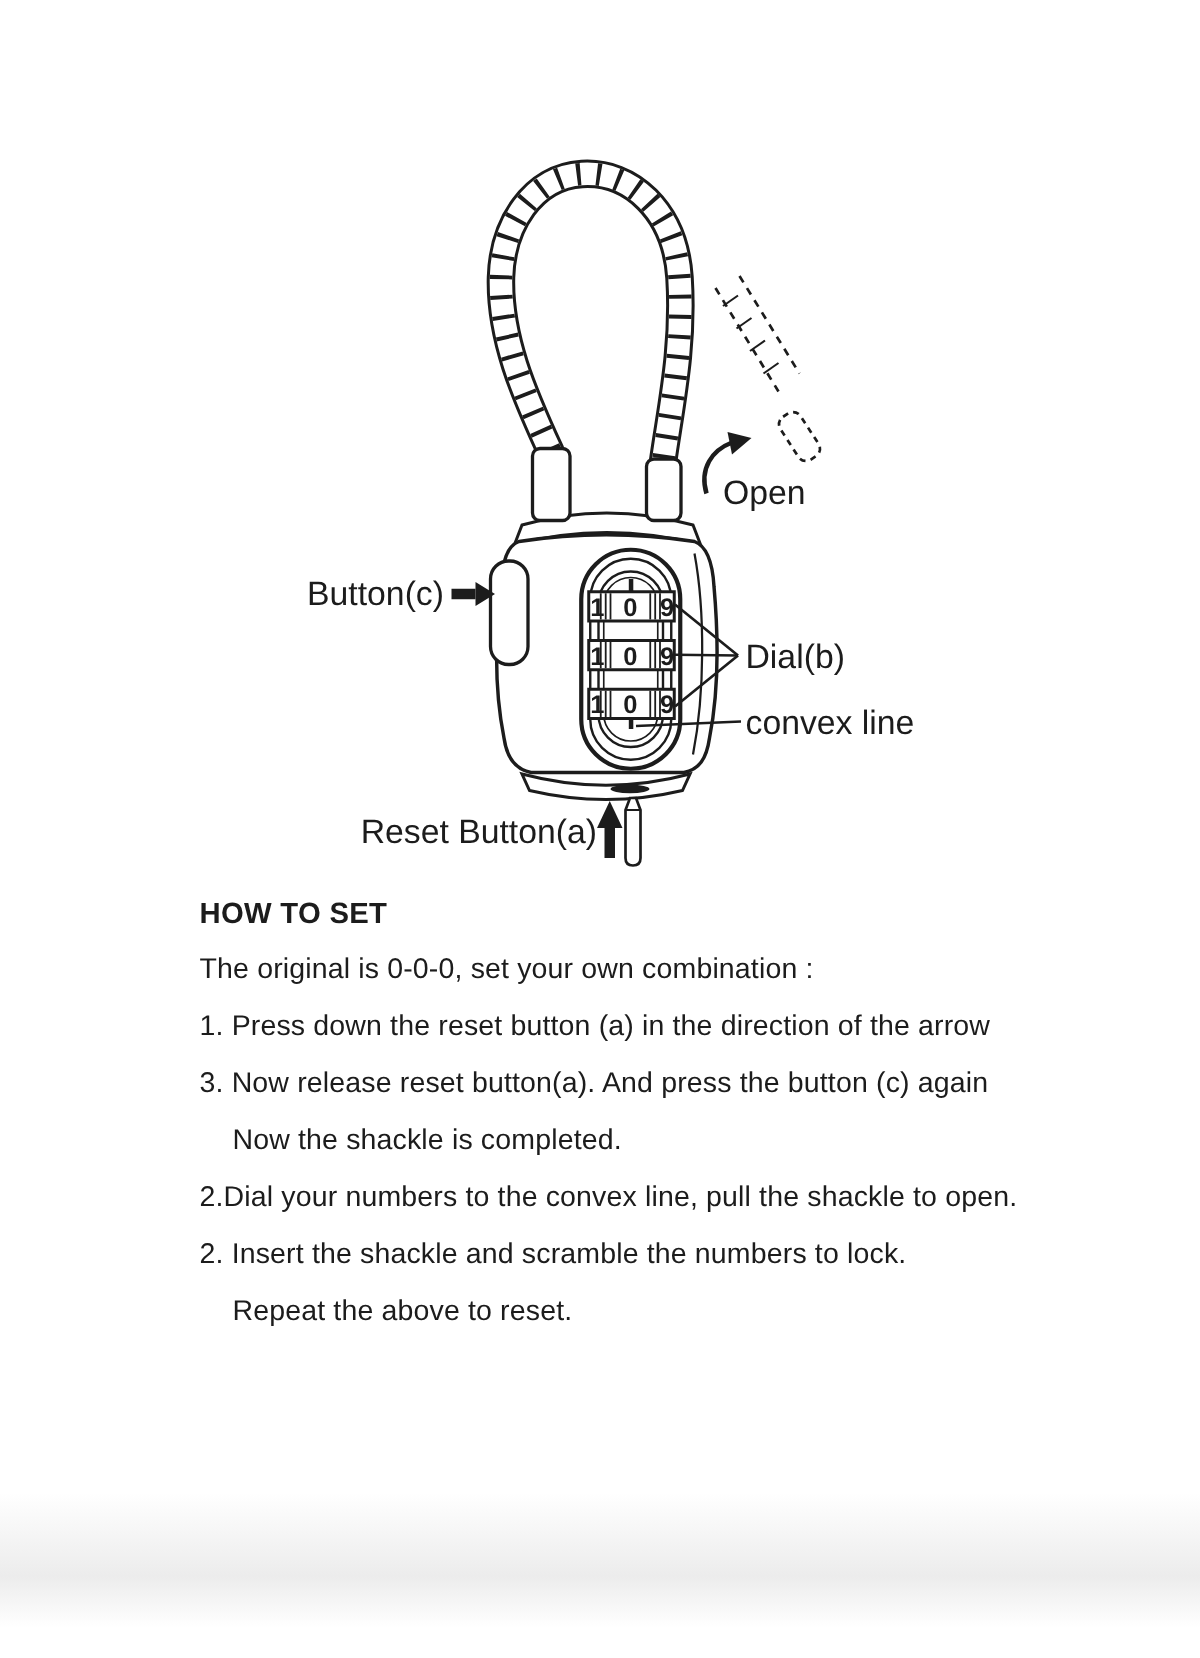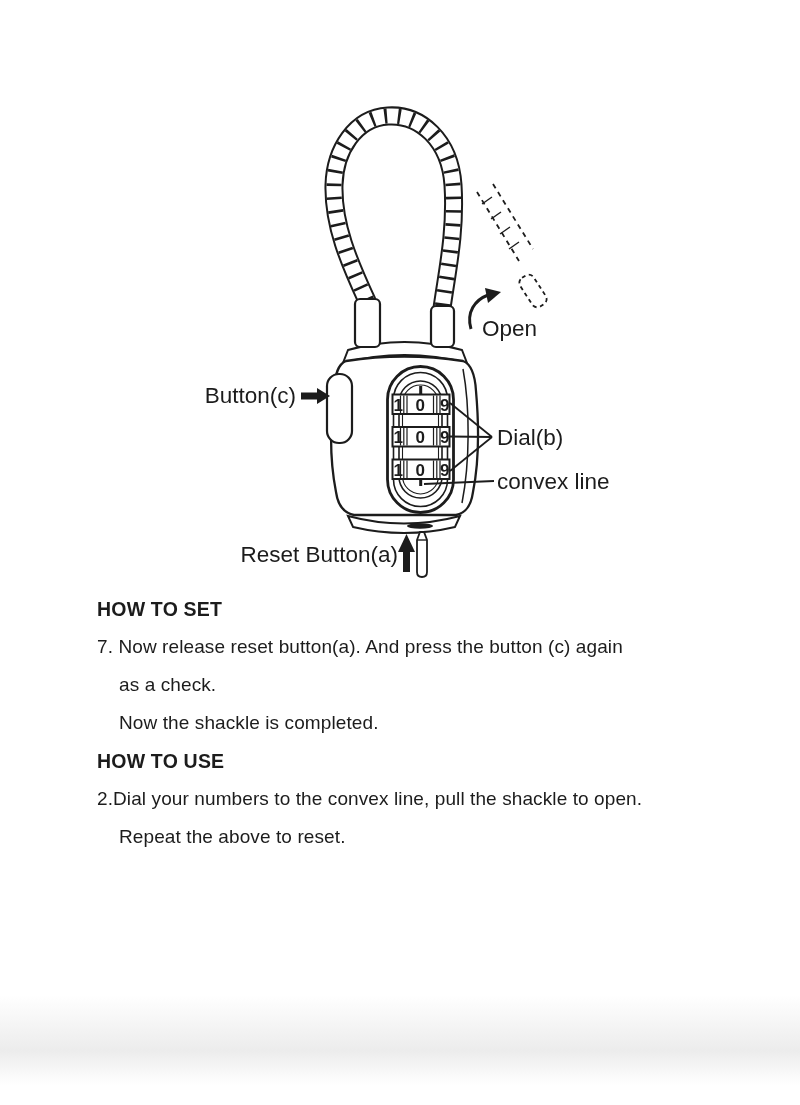--- a/index.html
+++ b/index.html
@@ -26,20 +26,21 @@
   #diagram{position:absolute;left:0;top:0;}
   #diagram text{fill:var(--ink);}
   .callout{font-size:22.5px;}
   .dial-digit{font-size:17px;font-weight:bold;}
   #instructions{
     position:absolute;left:97px;top:590px;width:650px;
   }
   .ins-row{
     font-size:19px;line-height:38px;white-space:nowrap;
     letter-spacing:0.1px;
+    margin-left:36px;
   }
   .ins-row.heading{font-weight:bold;font-size:19.5px;letter-spacing:0.2px;}
   .ins-row.body-indent{padding-left:22px;}
 </style>
 </head>
 <body>
 
 <div id="stage">
 
   <svg id="diagram" width="800" height="595" viewBox="0 0 800 595">
@@ -167,22 +168,23 @@
       <polygon points="398,552 415,552 406.5,534"></polygon>
     </g>
     <g>
       <path d="M 417 540 L 420 532 L 424 532 L 427 540 L 427 572 Q 427 577 422 577 Q 417 577 417 572 Z" fill="#ffffff" stroke="currentColor" stroke-width="1.8"></path>
       <line x1="417" y1="540" x2="427" y2="540" stroke="currentColor" stroke-width="1.4"></line>
     </g>
   </svg>
 
   <div id="instructions">
       <div class="ins-row heading">HOW TO SET</div>
-      <div class="ins-row body">7. Now release reset button(a). And press the button (c) again</div>
-      <div class="ins-row body-indent">as a check.</div>
+      <div class="ins-row body">The original is 0-0-0, set your own combination :</div>
+      <div class="ins-row body">1. Press down the reset button (a) in the direction of the arrow</div>
+      <div class="ins-row body">3. Now release reset button(a). And press the button (c) again</div>
       <div class="ins-row body-indent">Now the shackle is completed.</div>
-      <div class="ins-row heading">HOW TO USE</div>
       <div class="ins-row body">2.Dial your numbers to the convex line, pull the shackle to open.</div>
+      <div class="ins-row body">2. Insert the shackle and scramble the numbers to lock.</div>
       <div class="ins-row body-indent">Repeat the above to reset.</div>
     </div>
 
   <div id="bottom-shade"></div>
 </div>
 
 </body></html>

